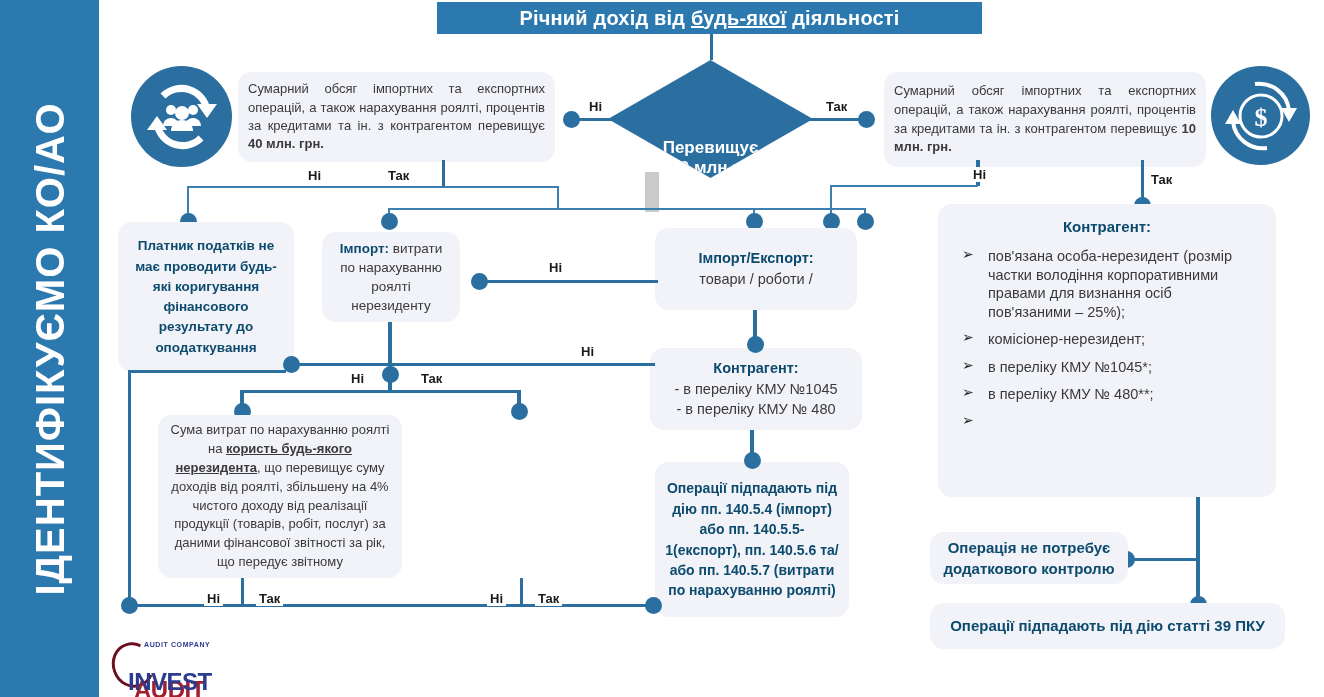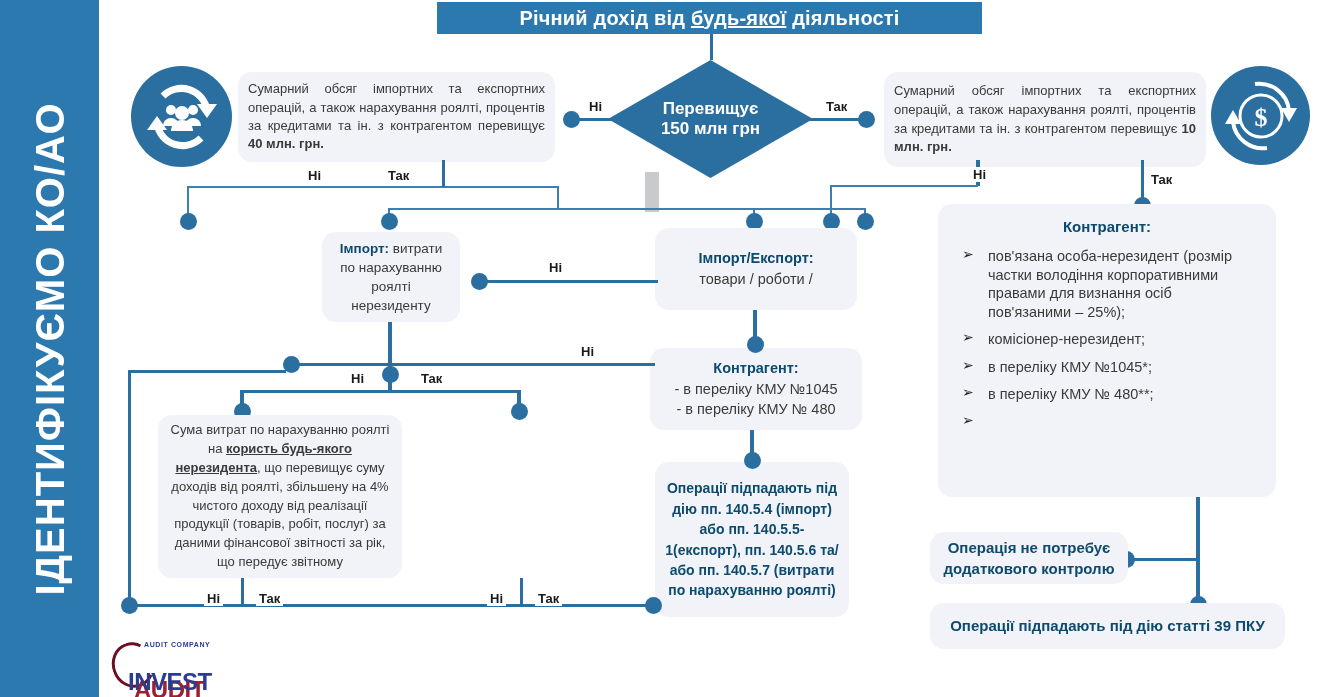--- a/index.html
+++ b/index.html
@@ -44,21 +44,21 @@
   .box-inner { padding: 6px 10px; width: 100%; }
   .blue-bold { color: #0c4a6e; font-weight: bold; }
 
   .b-just .box-inner { text-align: justify; text-align-last: left; }
 
   
   .diamond {
     position: absolute;
     background: #2B6FA0;
     color: #fff; font-weight: bold; font-size: 17px;
-    display: flex; align-items: center; justify-content: center;
+    display: flex; align-items: flex-end; justify-content: center;
     text-align: center;
     clip-path: polygon(50% 0%, 100% 50%, 50% 100%, 0% 50%);
   }
 
   
   .ln { position: absolute; background: #2B6FA0; }
   .ln-h { height: 3px; }
   .ln-v { width: 3px; }
   .ln-thin-h { height: 2px; background:#3C7FB1; }
   .ln-thin-v { width: 2px; background:#3C7FB1; }
@@ -194,20 +194,25 @@
   <div class="ln ln-v" style="left:976px; top:160px; height:26px; width:4px;"></div>
   <div class="lbl" style="left:970px; top:167px;">Ні</div>
   <div class="ln-thin-h ln" style="left:830px; top:185px; width:148px;"></div>
   <div class="ln-thin-v ln" style="left:830px; top:185px; height:33px; width:2px;"></div>
   <div class="dot" style="left:823px; top:213px;"></div>
 
   <div class="ln ln-v" style="left:1141px; top:160px; height:38px; width:3px;"></div>
   <div class="lbl" style="left:1148px; top:172px;">Так</div>
   <div class="dot" style="left:1134px; top:197px;"></div>
 
+  <div class="box" style="left:118px; top:222px; width:176px; height:150px;">
+    <div class="box-inner">
+      <span class="blue-bold" style="font-size:13.5px; line-height:1.5;">Платник податків не має проводити будь-які коригування фінансового результату до оподаткування</span>
+    </div>
+  </div>
 
   <div class="box" style="left:655px; top:228px; width:202px; height:82px;">
     <div class="box-inner" style="font-size:14.5px; line-height:1.45;">
       <div class="blue-bold">Імпорт/Експорт:</div>
       <div>товари / роботи /</div>
     </div>
   </div>
 
   <div class="box" style="left:322px; top:232px; width:138px; height:90px;">
     <div class="box-inner" style="font-size:13.5px; line-height:1.42;">

